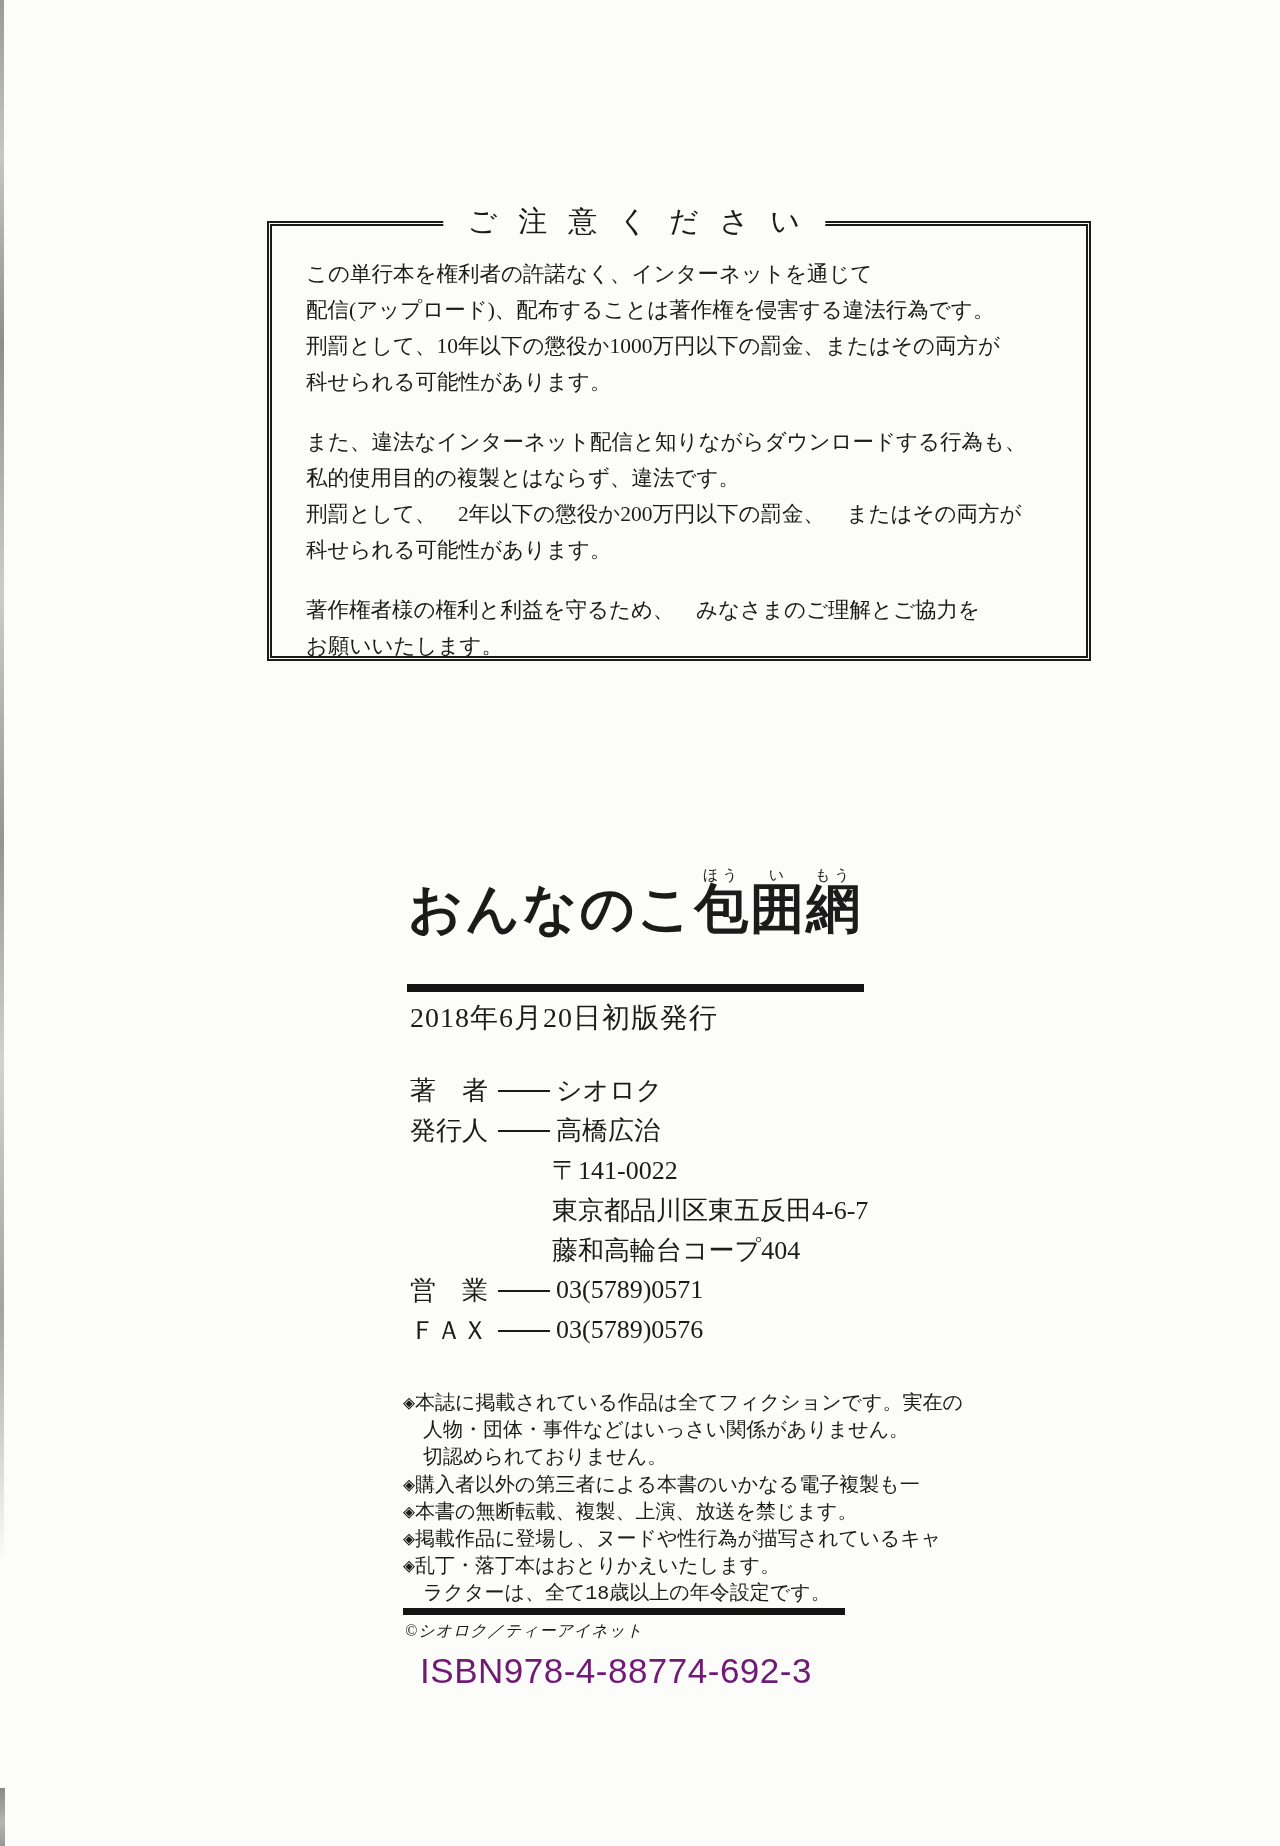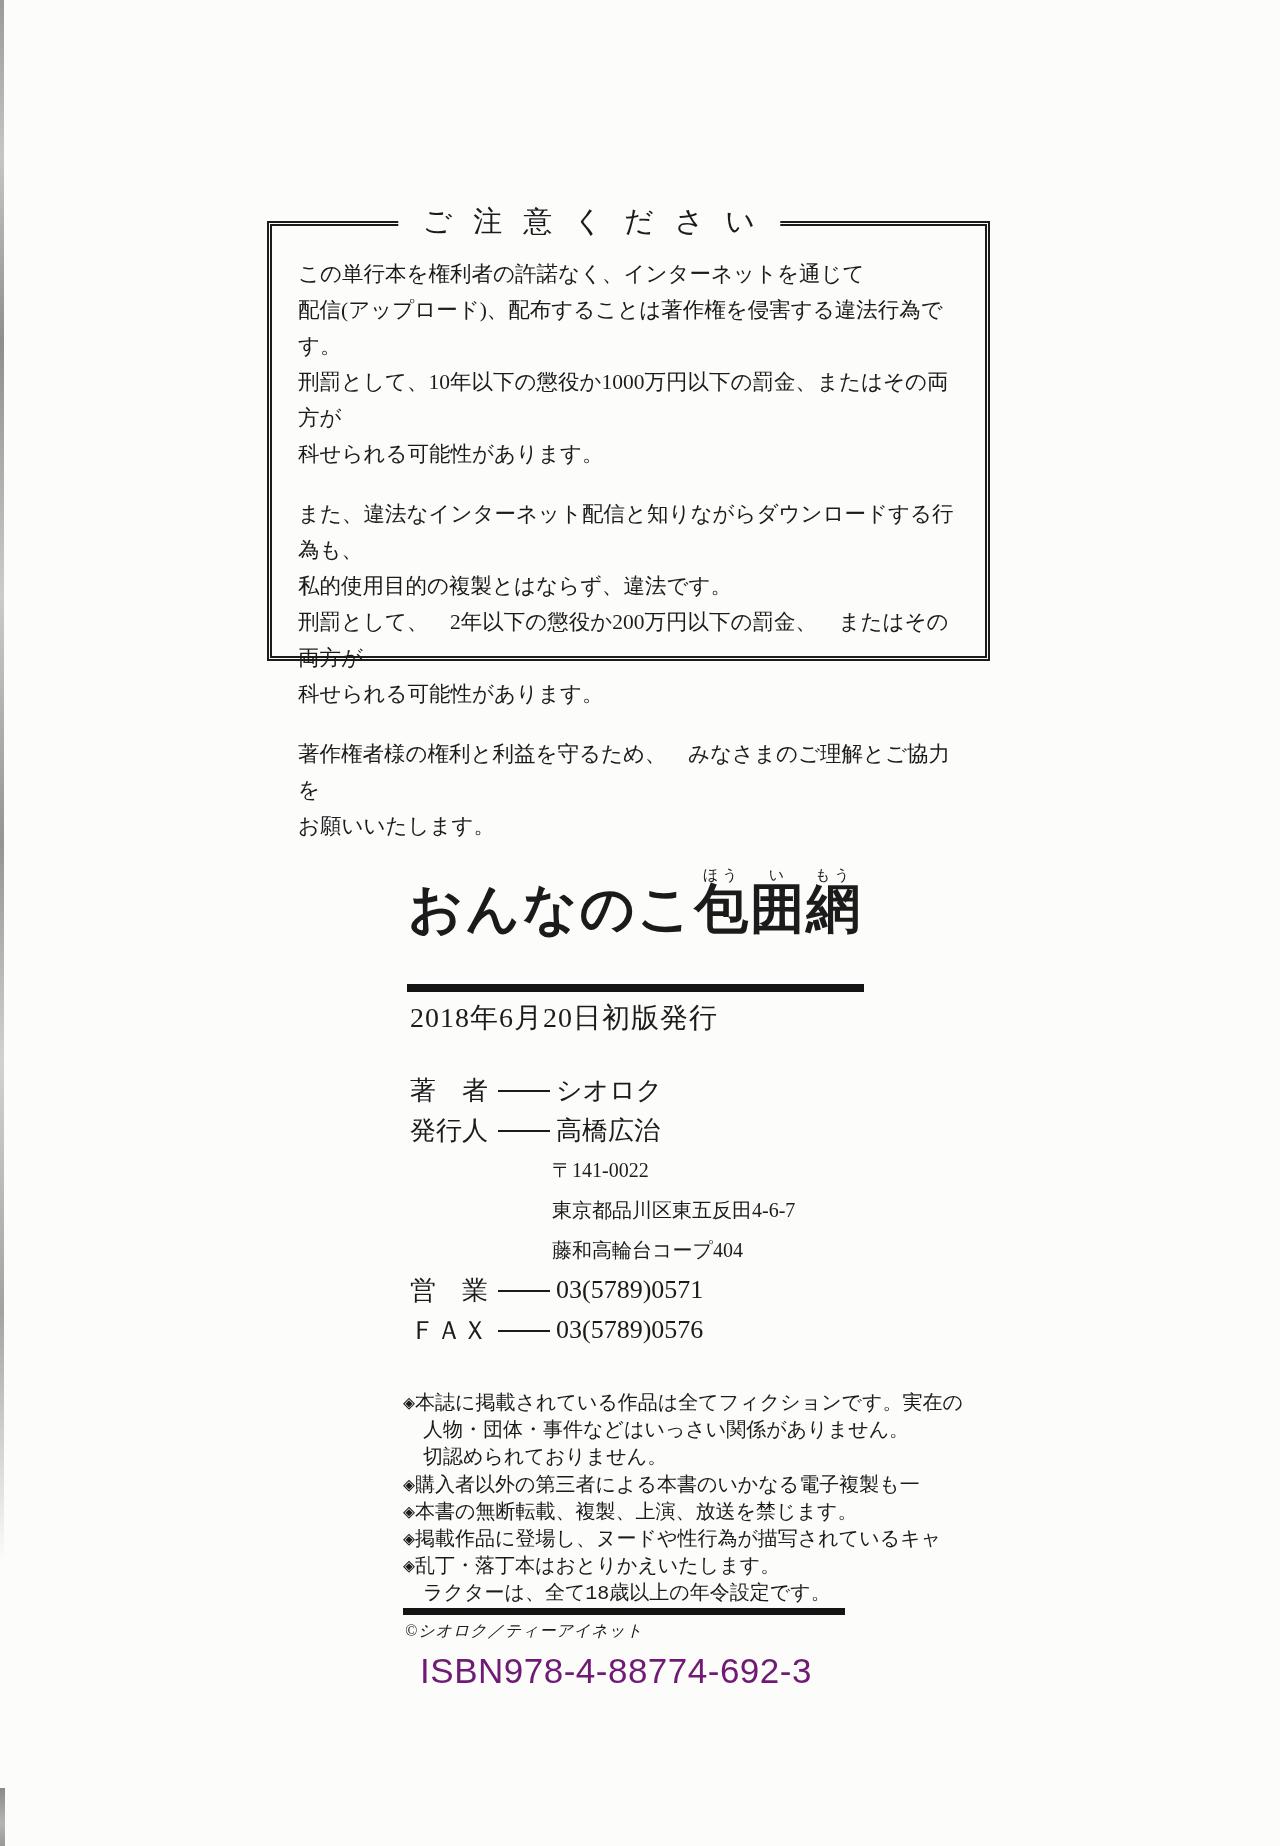--- a/index.html
+++ b/index.html
@@ -17,48 +17,48 @@
     position:absolute;left:0;top:0;width:4px;height:1560px;
     background:linear-gradient(180deg,#9a9a98 0%,#c6c6c4 10%,#8e8e8c 22%,#cccccb 38%,#949492 54%,#d2d2d0 68%,#a3a3a1 84%,rgba(190,190,188,0) 100%);
   }
   .edge-mark-bottom{
     position:absolute;left:0;top:1788px;width:5px;height:58px;
     background:linear-gradient(180deg,#8a8a88,#b5b5b3 60%,#999997);
   }
 
   
   .notice-box{
-    position:absolute;left:267px;top:221px;width:723px;height:440px;
+    position:absolute;left:267px;top:221px;width:824px;height:440px;
     border:5px double #1b1b1b;box-sizing:border-box;
   }
   .notice-title{
     position:absolute;top:-24px;left:44.5%;transform:translateX(-50%);
     background:#fcfcfb;white-space:nowrap;
     font-size:29px;letter-spacing:21px;padding:0 4px 0 24px;
   }
   .notice-body{padding:30px 24px 0 22px;font-size:21.5px;line-height:36px;}
-  .notice-body .para{margin:0 0 24px 4px;}
+  .notice-body .para{margin:0 0 24px 12px;}
   .notice-body .para:last-child{margin-bottom:0;}
 
   
   .book-title{
     position:absolute;left:408px;top:868px;
     font-size:54px;font-weight:700;white-space:nowrap;line-height:1.45;
     letter-spacing:2px;
   }
   .book-title rt{font-size:15px;font-weight:400;letter-spacing:4px;text-align:center;}
   .title-rule{position:absolute;left:407px;top:984px;width:457px;height:8px;background:#141414;}
   .edition-date{position:absolute;left:410px;top:999px;font-size:28px;letter-spacing:1px;}
 
   
   .credits{position:absolute;left:410px;top:1070px;width:600px;}
   .credit-row{height:40px;display:flex;align-items:center;font-size:26px;}
   .credit-label{display:inline-block;width:82px;white-space:nowrap;}
   .credit-dash{display:inline-block;width:52px;height:0;border-top:2.5px solid #1b1b1b;margin:2px 6px 0 6px;}
-  .addr-row{height:40px;display:flex;align-items:center;font-size:20px;padding-left:142px;white-space:nowrap;}
+  .addr-row{height:40px;display:flex;align-items:center;font-size:26px;padding-left:142px;white-space:nowrap;}
 
   
   .notes{position:absolute;left:403px;top:1390px;width:500px;font-size:20px;line-height:27.2px;}
   .note-line{white-space:nowrap;font-family:Liberation Mono, monospace;}
   .note-line.cont{padding-left:20px;}
 
   .bottom-rule{position:absolute;left:403px;top:1608px;width:442px;height:7px;background:#141414;}
   .copyright{position:absolute;left:405px;top:1621px;font-size:16px;letter-spacing:1px;white-space:nowrap;font-style:italic;}
   .isbn{
     position:absolute;left:400px;top:1651px;width:432px;text-align:center;

